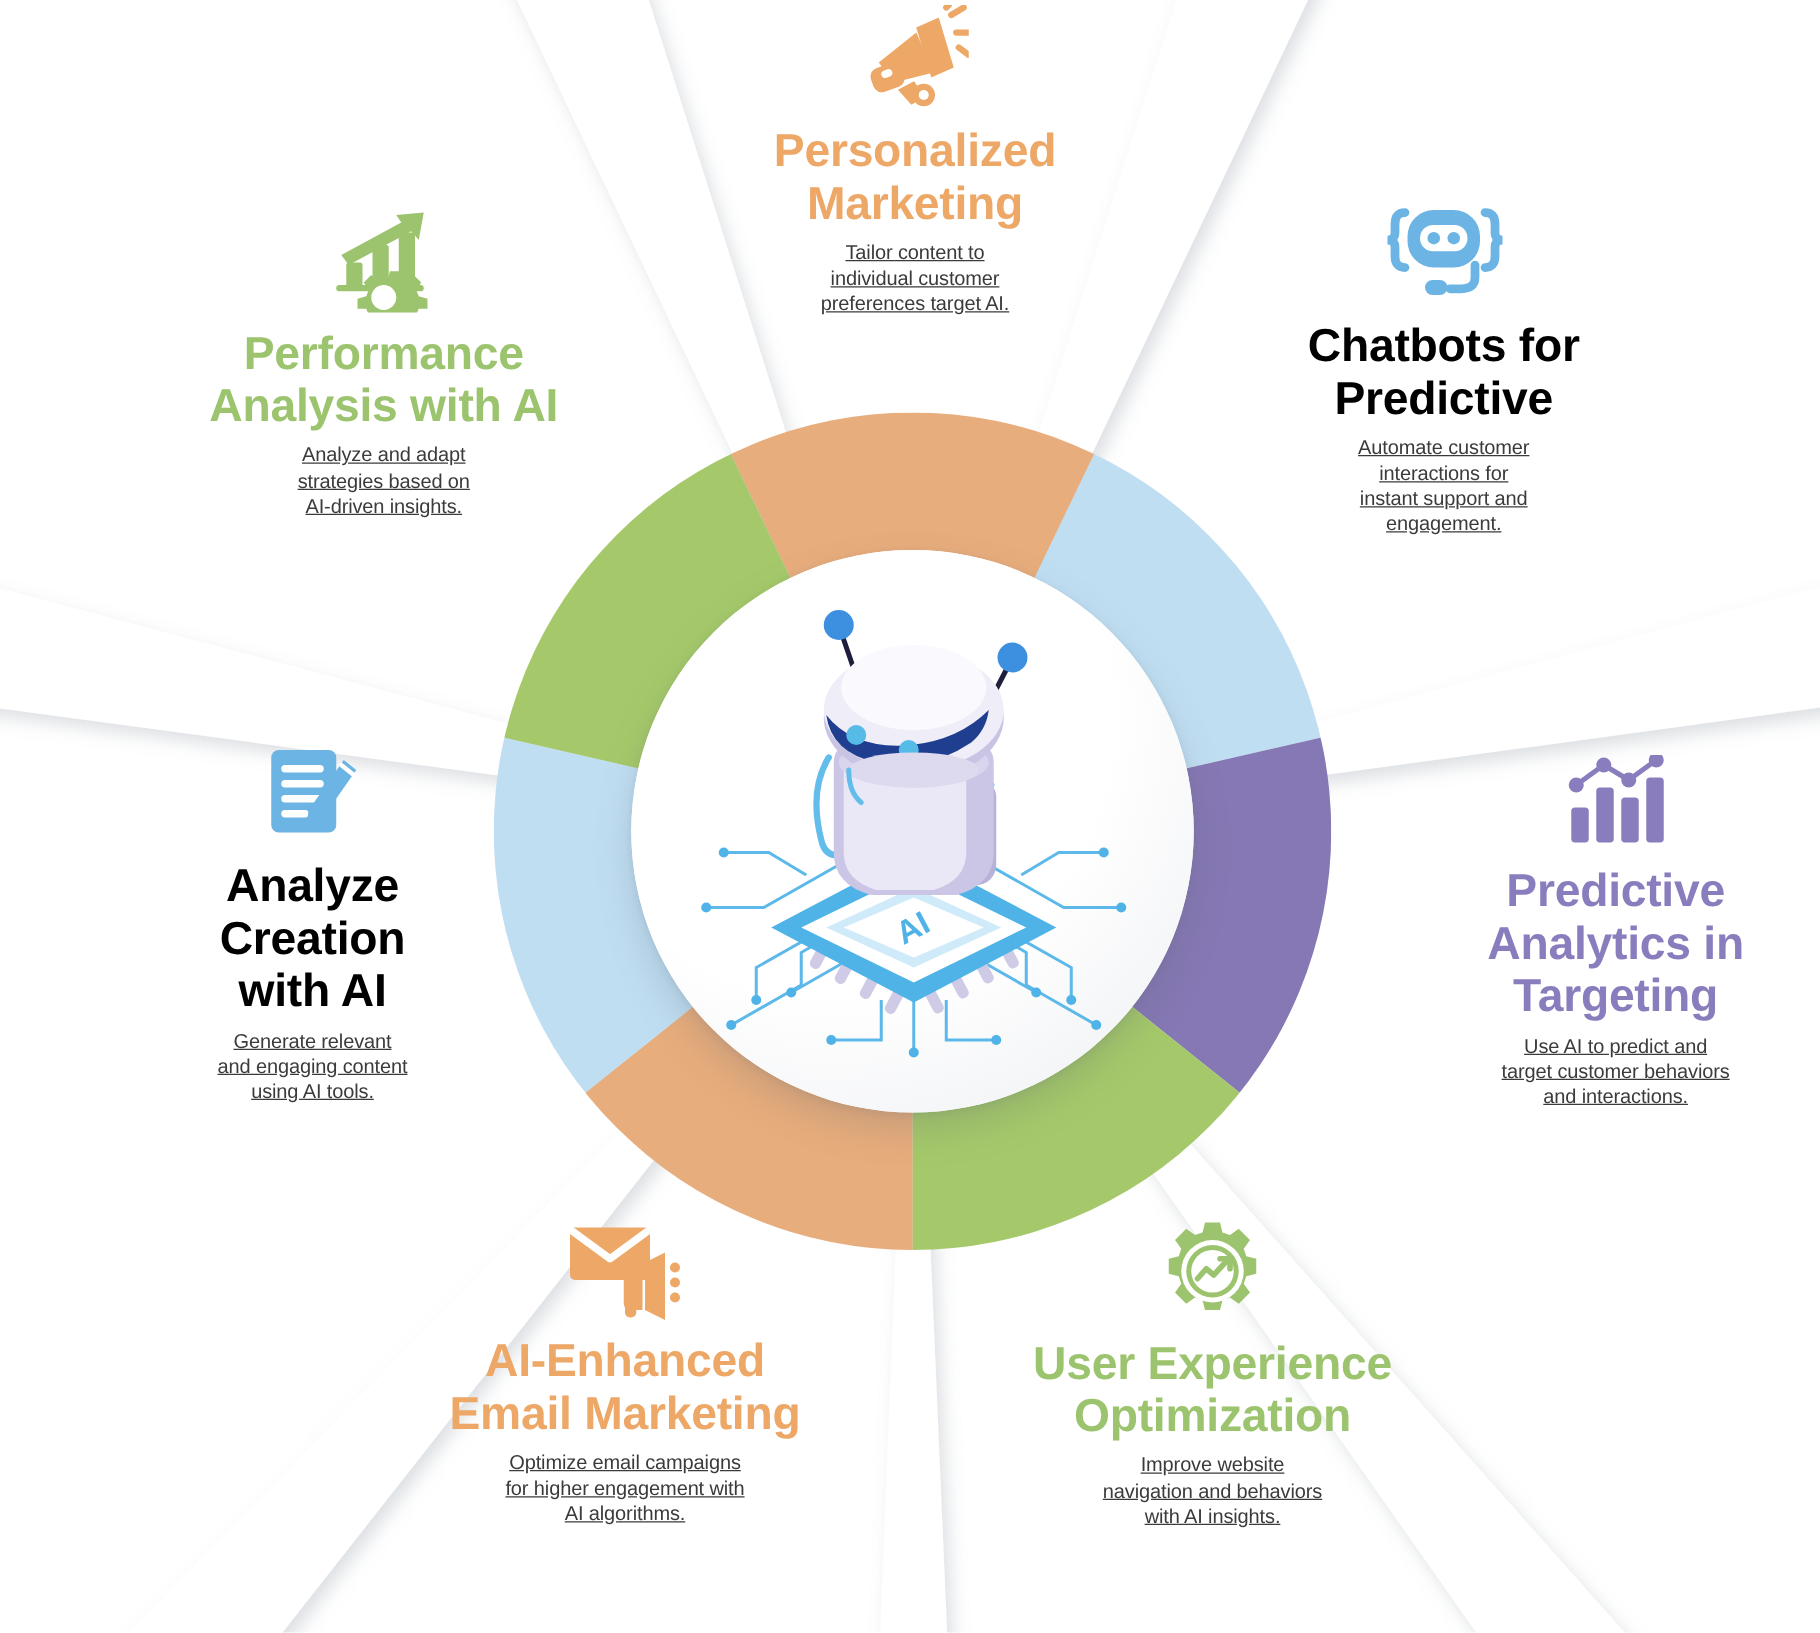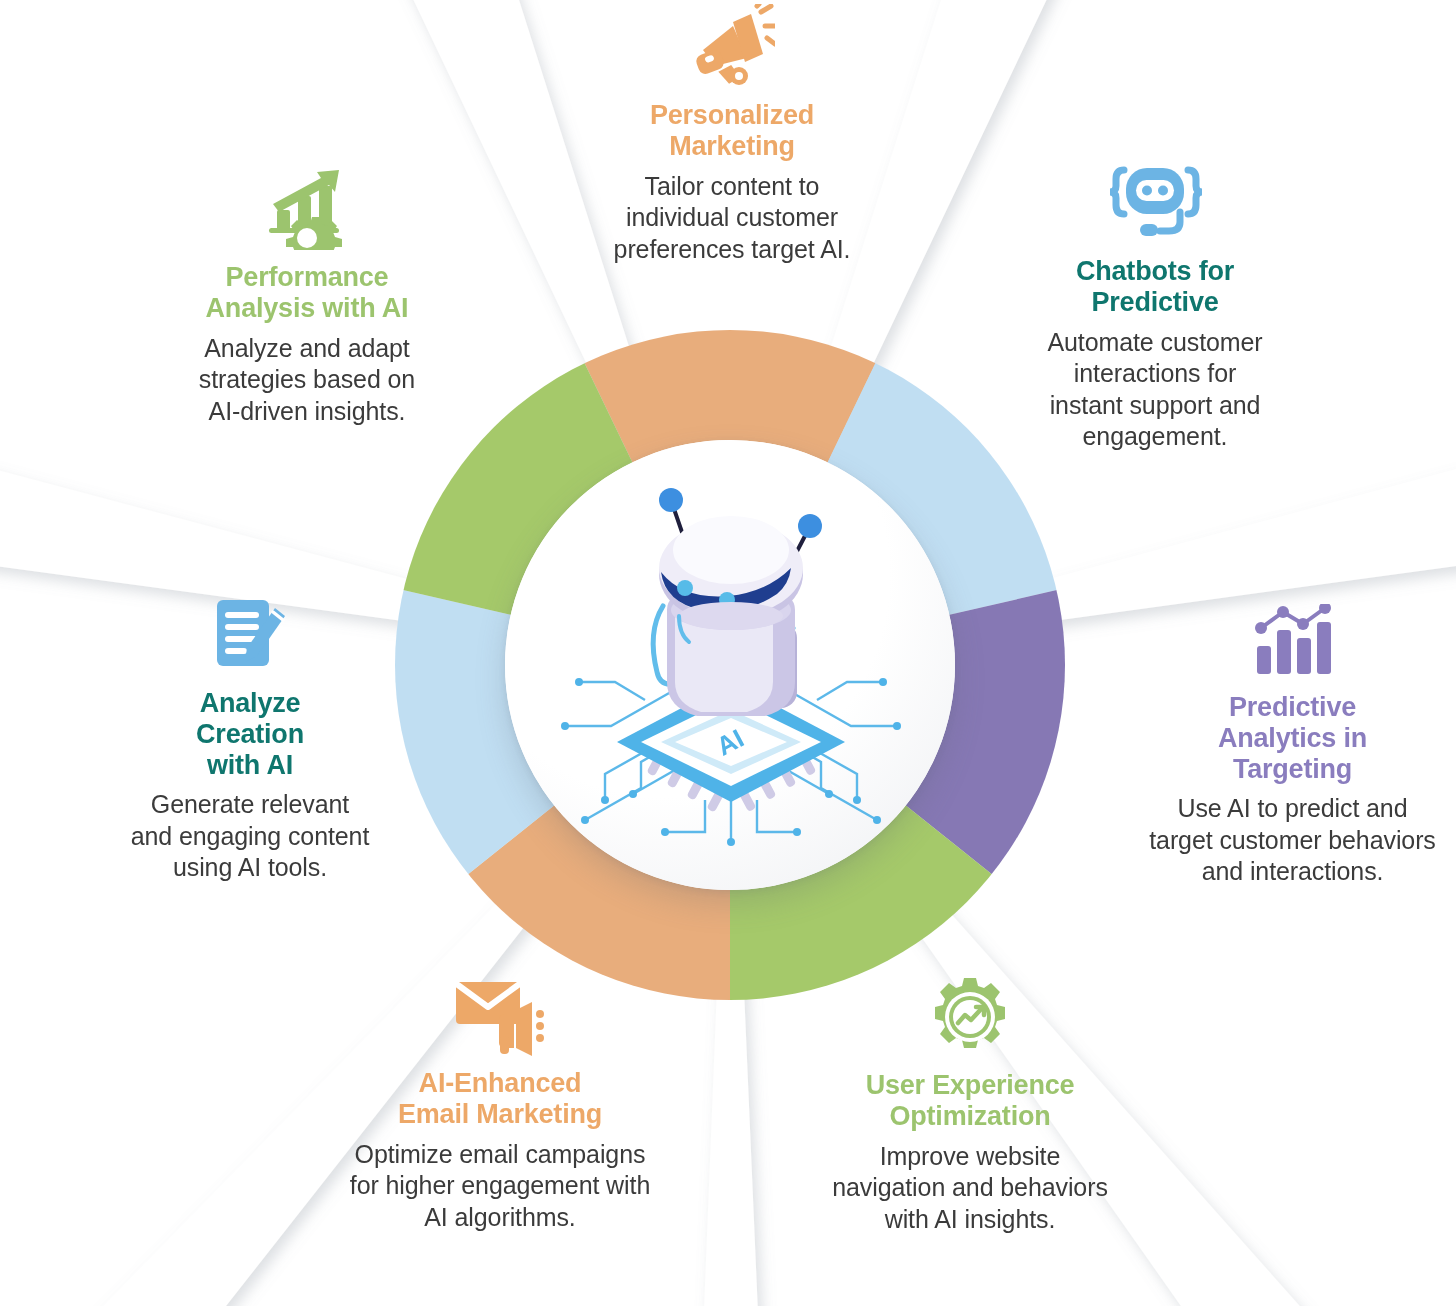--- a/index.html
+++ b/index.html
@@ -30,46 +30,47 @@
   }
 
   
   .robot-svg{position:absolute;left:150px;top:140px;width:372px;height:380px;}
 
   
   .spoke{position:absolute;}
   .spoke .ico{display:block;margin:0 auto 6px auto;}
   .spoke h3{
     margin:12px 0 9px 0;
-    font-size:27px;
+    font-size:37px;
     font-weight:bold;
     line-height:1.14;
     letter-spacing:-0.2px;
     text-align:center;
   }
   .spoke p{
     margin:0;
-    font-size:25px;
+    font-size:16px;
     line-height:1.26;
     color:#3b3b3b;
     text-align:center;
     letter-spacing:-0.1px;
+    text-decoration:underline;
   }
 
   .s-perf   {left:112px;  top:168px;  width:390px;}
   .s-person {left:552px;  top:4px;    width:360px;}
   .s-chat   {left:990px;  top:158px;  width:330px;}
   .s-pred   {left:1105px; top:604px;  width:375px;}
   .s-ux     {left:795px;  top:976px;  width:350px;}
   .s-email  {left:300px;  top:976px;  width:400px;}
   .s-content{left:60px;   top:596px;  width:380px;}
 
   .c-green {color:#9CC46E;}
   .c-orange{color:#EDA868;}
-  .c-blue  {color:#0f766e;}
+  .c-blue  {color:#000000;}
   .c-purple{color:#8A7DBE;}
 </style>
 </head>
 <body>
 
 <div id="stage">
 
   <div class="wheel-wrap">
 
     <svg class="ray-layer" viewBox="0 0 1456 1306">

